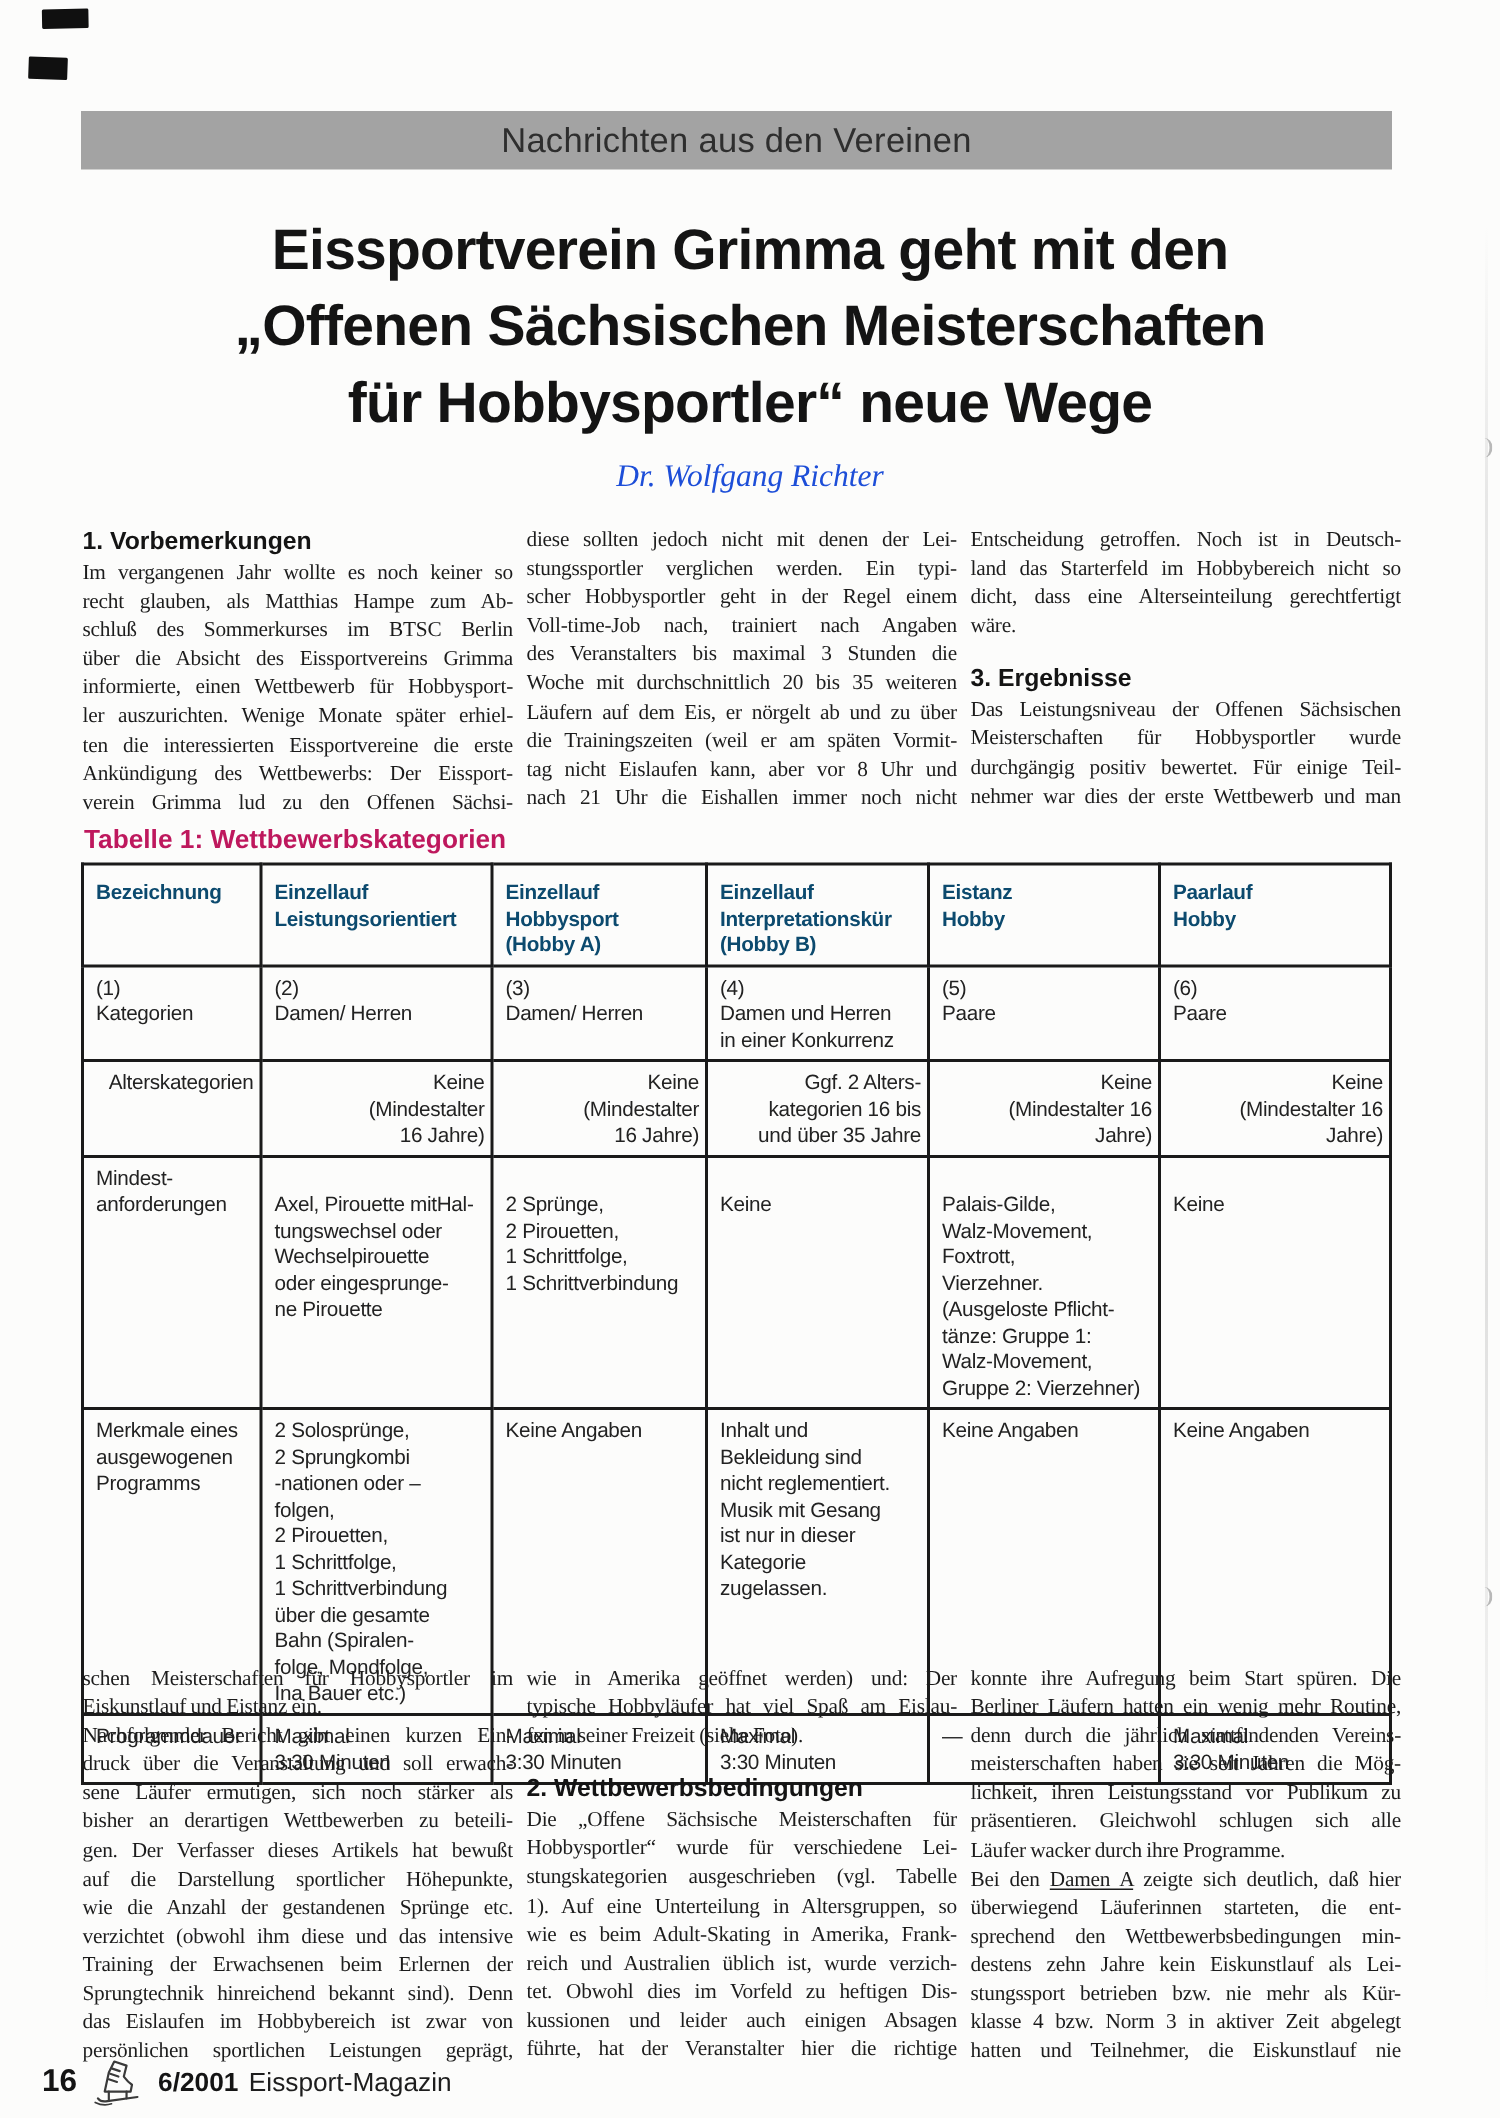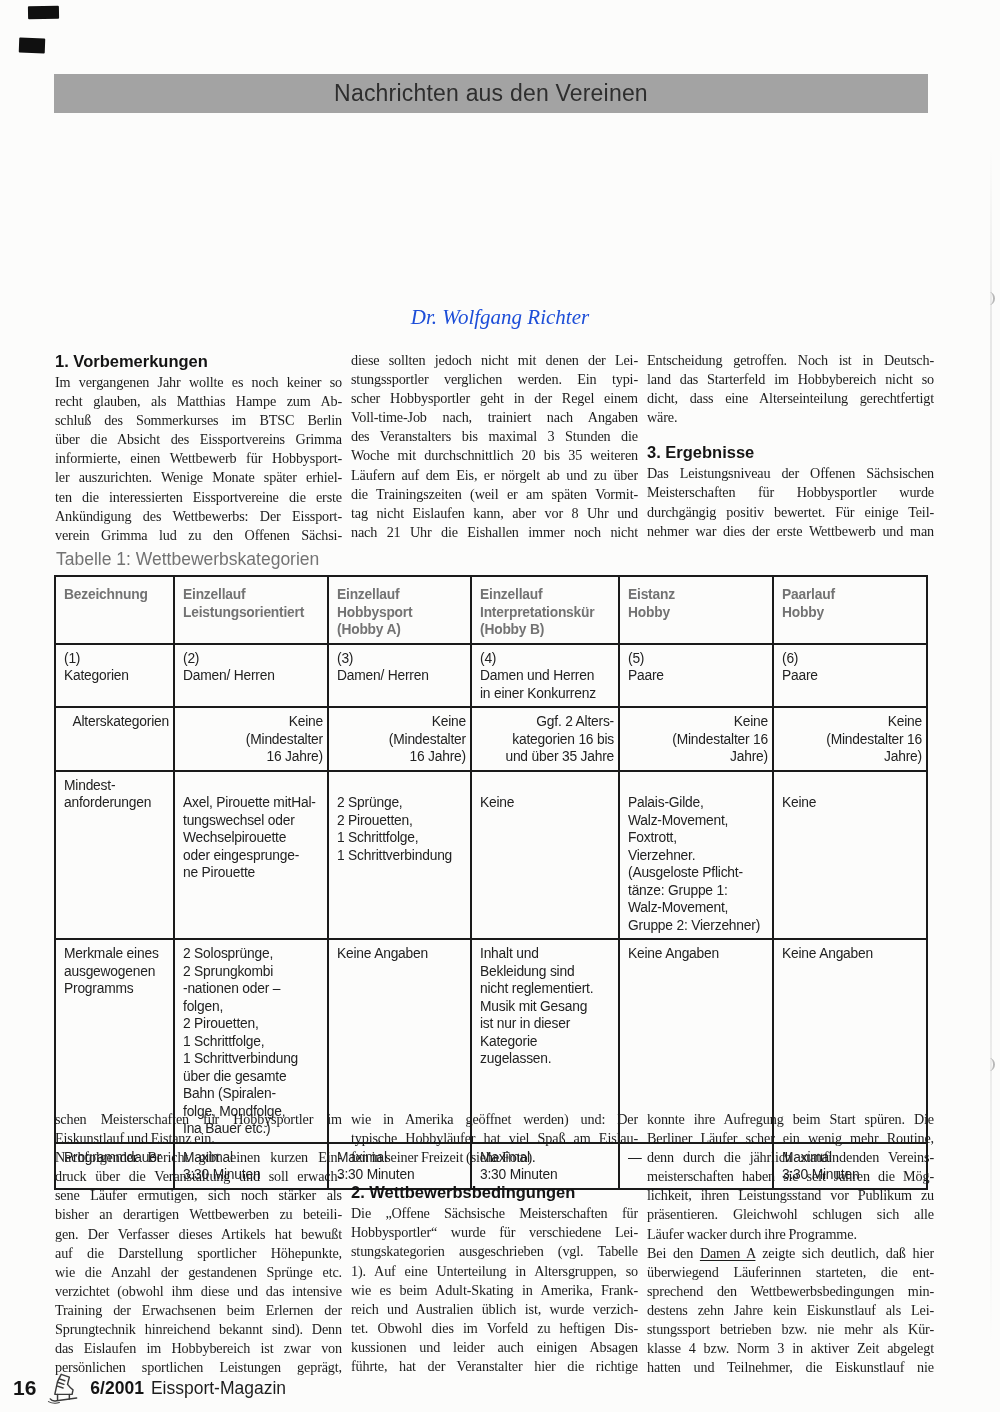--- a/index.html
+++ b/index.html
@@ -32,52 +32,57 @@
   .cols-bottom{top:1110px;}
   .col{width:287px;flex:0 0 287px;font-family:"Liberation Serif",serif;font-size:14.2px;
        line-height:19.1px;color:#1c1c1c;letter-spacing:-.15px;word-spacing:-.5px;}
   .h2{font-family:"Liberation Sans",sans-serif;font-weight:bold;font-size:16.5px;
       line-height:20px;margin:0 0 2px 0;color:#141414;letter-spacing:0;word-spacing:0;}
   .h2.gap{margin-top:15px;}
   .jl{text-align:justify;text-align-last:justify;overflow:hidden;}
   .jl.rag{text-align:left;text-align-last:left;}
   .ul{text-decoration:underline;text-underline-offset:2px;}
 
-  .tcaption{position:absolute;top:549px;left:56px;font-weight:normal;font-size:17.5px;color:#737373;}
+  .tcaption{position:absolute;top:549px;left:56px;font-weight:bold;font-size:17.5px;color:#be185d;}
 
   .ktable{position:absolute;top:575px;left:54px;width:872px;border-collapse:collapse;
           table-layout:fixed;}
   .ktable th,.ktable td{border:2px solid #1a1a1a;vertical-align:top;text-align:left;
           padding:5px 4px 4px 8px;font-size:13.8px;line-height:17.5px;white-space:pre-line;
           color:#222;font-weight:normal;letter-spacing:-.2px;overflow:hidden;}
-  .ktable th{font-weight:bold;height:50px;padding-top:9px;color:#737373;}
+  .ktable th{font-weight:bold;height:50px;padding-top:9px;color:#0c4a6e;}
   .ktable tr.r0 td{height:36px;} .ktable tr.r1 td{height:42px;text-align:right;} .ktable tr.r2 td{height:138px;}
   .ktable tr.r3 td{height:170px;} .ktable tr.r4 td{height:24px;}
 
-  .footer{position:absolute;left:13px;top:1371px;display:flex;align-items:center;gap:7px;}
+  .footer{position:absolute;left:28px;top:1371px;display:flex;align-items:center;gap:7px;}
   .pnum{font-weight:bold;font-size:21px;color:#141414;}
   .issue{font-weight:bold;font-size:17.5px;color:#141414;text-align:center;}
   .mag{font-size:17.5px;color:#1d1d1d;}
   .logo{width:40px;height:34px;}
 </style>
 </head>
 <body>
 
 <div class="page">
 
   <div class="mark mark1"></div>
   <div class="mark mark2"></div>
   <div class="scanline"></div>
   <div class="sq sq1"></div>
   <div class="sq sq2"></div>
 
   <div class="banner">
     <span>Nachrichten aus den Vereinen</span>
   </div>
 
+  <h1 class="title">
+    <span>Eissportverein Grimma geht mit den</span>
+    <span>„Offenen Sächsischen Meisterschaften</span>
+    <span>für Hobbysportler“ neue Wege</span>
+  </h1>
 
   <div class="byline">Dr. Wolfgang Richter</div>
 
   <div class="cols cols-top">
     <div class="col">
       <div class="h2">1. Vorbemerkungen</div>
       <div class="para">
           <div class="jl">Im vergangenen Jahr wollte es noch keiner so</div>
           <div class="jl">recht glauben, als Matthias Hampe zum Ab-</div>
           <div class="jl">schluß des Sommerkurses im BTSC Berlin</div>
@@ -285,21 +290,21 @@
           <div class="jl">wie es beim Adult-Skating in Amerika, Frank-</div>
           <div class="jl">reich und Australien üblich ist, wurde verzich-</div>
           <div class="jl">tet. Obwohl dies im Vorfeld zu heftigen Dis-</div>
           <div class="jl">kussionen und leider auch einigen Absagen</div>
           <div class="jl">führte, hat der Veranstalter hier die richtige</div>
         </div>
     </div>
     <div class="col">
       <div class="para">
           <div class="jl">konnte ihre Aufregung beim Start spüren. Die</div>
-          <div class="jl">Berliner Läufer scher ein wenig mehr Routine,</div>
+          <div class="jl">Berliner Läufern hatten ein wenig mehr Routine,</div>
           <div class="jl">denn durch die jährlich stattfindenden Vereins-</div>
           <div class="jl">meisterschaften haben sie seit Jahren die Mög-</div>
           <div class="jl">lichkeit, ihren Leistungsstand vor Publikum zu</div>
           <div class="jl">präsentieren. Gleichwohl schlugen sich alle</div>
           <div class="jl rag">Läufer wacker durch ihre Programme.</div>
           <div class="jl">Bei den <span class="ul">Damen A</span> zeigte sich deutlich, daß hier</div>
           <div class="jl">überwiegend Läuferinnen starteten, die ent-</div>
           <div class="jl">sprechend den Wettbewerbsbedingungen min-</div>
           <div class="jl">destens zehn Jahre kein Eiskunstlauf als Lei-</div>
           <div class="jl">stungssport betrieben bzw. nie mehr als Kür-</div>

